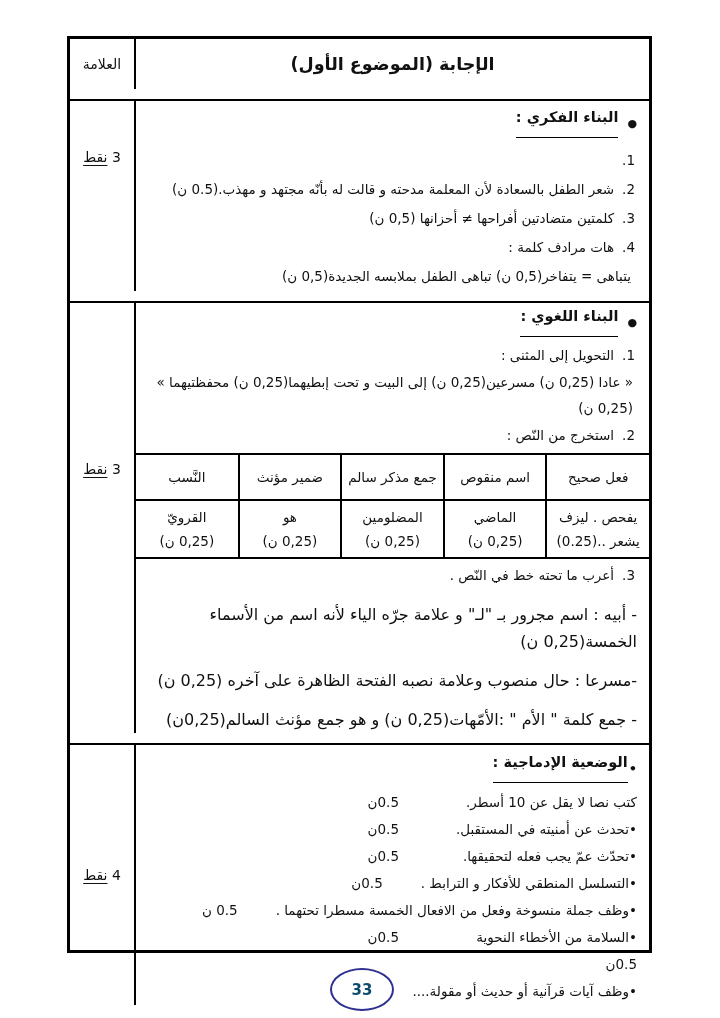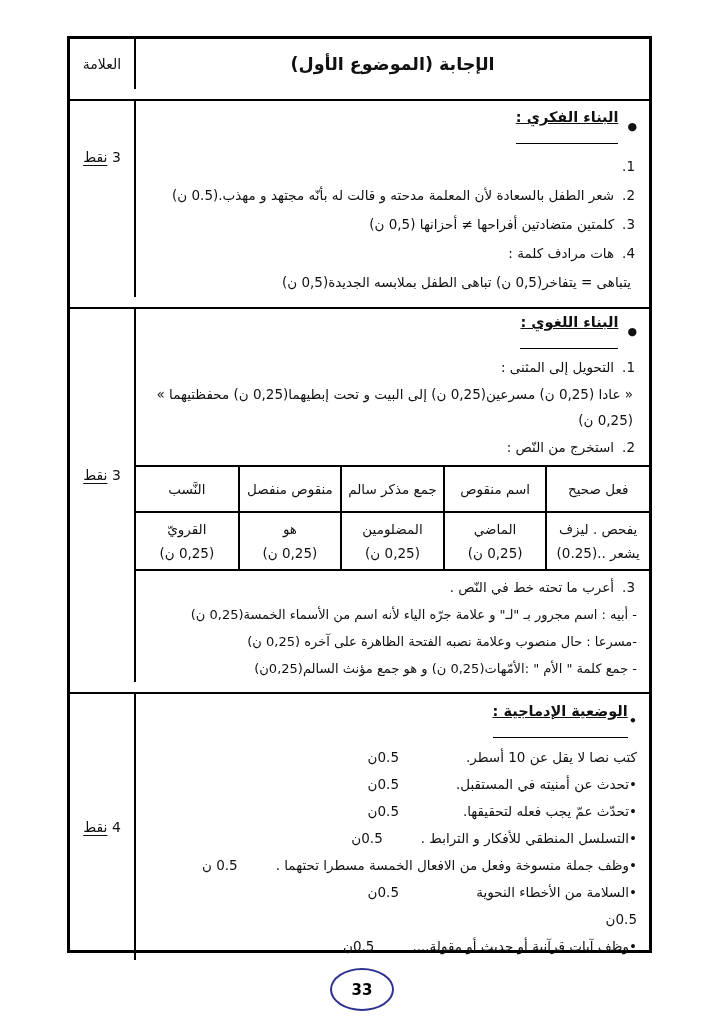--- a/index.html
+++ b/index.html
@@ -36,32 +36,32 @@
 
   .row-s1 .marks-cell{padding-top:48px;}
   .row-s2 .marks-cell{padding-top:158px;}
   .row-s3 .marks-cell{justify-content:center;}
   .pts{direction:rtl;white-space:nowrap;}
   .pts .unit{text-decoration:underline;text-underline-offset:3px;margin-top:10px;}
 
   
   .sec-head{display:flex;align-items:center;gap:9px;margin:8px 12px 8px 10px;font-weight:bold;font-size:14.5px;}
   .sec-head .bullet{font-size:11px;line-height:1;}
-  .sec-head .h{border-bottom:1.6px solid #000;padding-bottom:18px;white-space:nowrap;text-decoration:underline;}
+  .sec-head .h{border-bottom:1.6px solid #000;padding-bottom:12px;white-space:nowrap;}
   .row-s2 .sec-head{margin:5px 12px 4px 10px;}
   .row-s3 .sec-head{margin:9px 12px 6px 10px;gap:1px;}
   .row-s3 .sec-head .bullet{font-size:13px;}
 
   
   .item{display:flex;gap:8px;margin:0 14px 0 10px;line-height:29px;font-size:13.5px;}
   .item .num{flex:0 0 auto;}
   .row-s2 .item{line-height:28px;}
   .plain{margin:0 18px 0 10px;line-height:29px;font-size:13.5px;}
   .quote{margin:0 16px 0 10px;line-height:26px;font-size:13.5px;}
-  .parse{margin:0 12px 0 10px;line-height:27px;font-size:13px;}
+  .parse{margin:12px 12px 0 10px;line-height:27px;font-size:16px;}
 
   
   table.xtbl{border-collapse:collapse;width:100%;margin:4px 0 2px;table-layout:fixed;}
   table.xtbl th,table.xtbl td{
     border:2px solid #000;text-align:center;vertical-align:middle;
     font-size:13.5px;font-weight:normal;padding:2px 3px;box-sizing:border-box;
   }
   table.xtbl th{height:46px;}
   table.xtbl td{height:58px;}
   table.xtbl .l1,table.xtbl .l2{display:block;line-height:24px;}
@@ -71,21 +71,21 @@
   
   .idm-row{display:flex;gap:38px;margin:0 12px 0 10px;line-height:27px;font-size:13.5px;align-items:baseline;}
   .idm-row .t{min-width:200px;text-align:right;}
   .idm-row .s{white-space:nowrap;}
 
   
   .badge{
     position:absolute;left:330px;top:968px;width:60px;height:39px;
     border:2.5px solid #2d3190;border-radius:50%;
     display:flex;align-items:center;justify-content:center;
-    font-weight:bold;font-size:15px;color:#000000;background:#fff;
+    font-weight:bold;font-size:15px;color:#0c4a6e;background:#fff;
   }
 </style>
 </head>
 <body>
 
 <div class="sheet">
 
   <div class="tbl">
 
     <div class="row header-row">
@@ -143,21 +143,21 @@
           <span class="num">2.</span>
           <span class="txt">استخرج من النّص :</span>
         </div>
 
         <table class="xtbl">
           <tbody>
               <tr>
             <th>فعل صحيح</th>
             <th>اسم منقوص</th>
             <th>جمع مذكر سالم</th>
-            <th>منقوص منفصل</th>
+            <th>ضمير مؤنث</th>
             <th>النَّسب</th>
           </tr>
           <tr>
             <td>
                   <span class="l1">يفحص . ليزف</span>
                   <span class="l2">يشعر ..(0.25)</span>
                 </td>
             <td>
                   <span class="l1">الماضي</span>
                   <span class="l2">(0,25 ن)</span>

